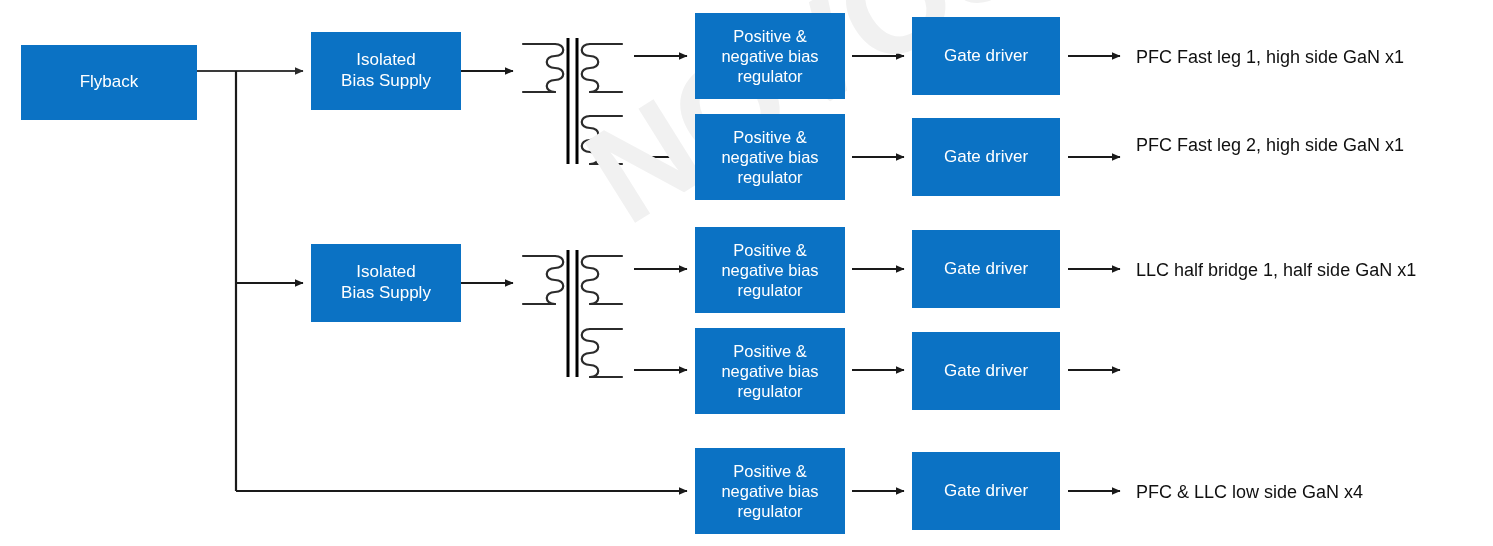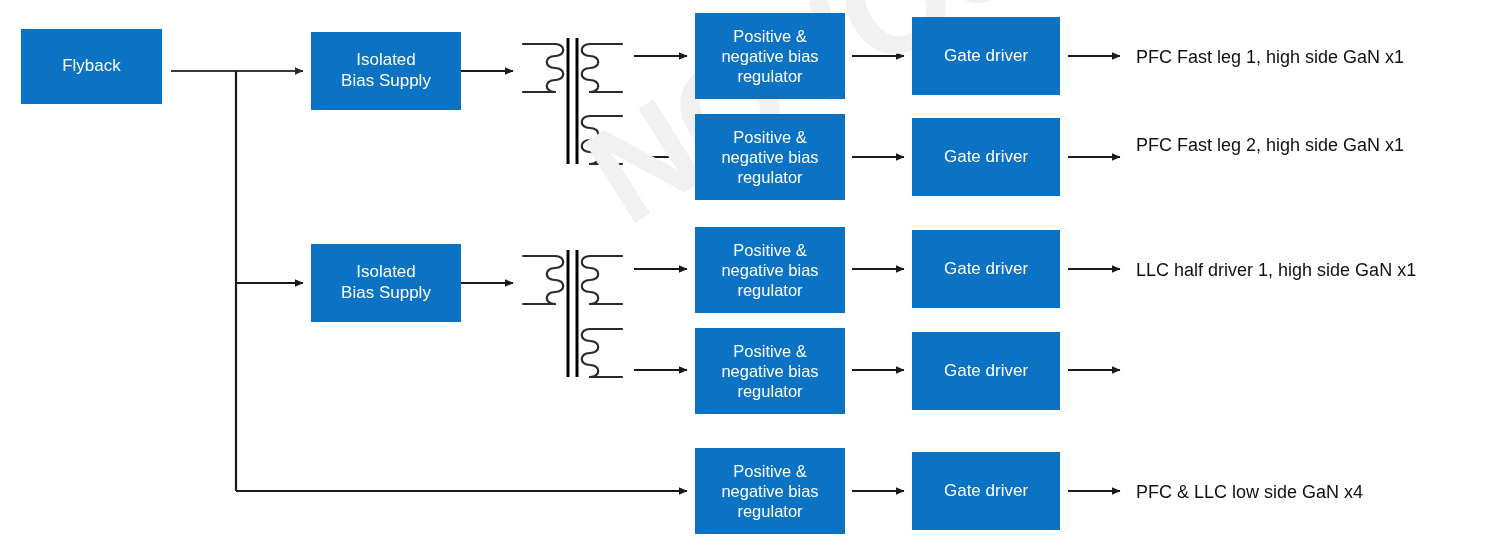--- a/index.html
+++ b/index.html
@@ -207,21 +207,21 @@
       <path class="wire" d="M1068,269 L1120,269" marker-end="url(#arrowhead)"></path>
     </g>
     <g>
       <path class="wire" d="M1068,370 L1120,370" marker-end="url(#arrowhead)"></path>
     </g>
     <g>
       <path class="wire" d="M1068,491 L1120,491" marker-end="url(#arrowhead)"></path>
     </g>
   </svg>
 
-  <div class="node-box" style="left:21px; top:29px; width:141px; height:75px;">
+  <div class="node-box" style="left:21px; top:45px; width:176px; height:75px;">
     <span>Flyback</span>
   </div>
 
   <div class="node-box" style="left:311px; top:32px; width:150px; height:78px;">
     <span style="display:block;">
       <span>Isolated</span><br>
       <span>Bias Supply</span>
     </span>
   </div>
 
@@ -279,16 +279,16 @@
   </div>
   <div class="node-box" style="left:912px; top:332px; width:148px; height:78px;">
     <span>Gate driver</span>
   </div>
   <div class="node-box" style="left:912px; top:452px; width:148px; height:78px;">
     <span>Gate driver</span>
   </div>
 
   <div class="out-label" style="left:1136px; top:48px;">PFC Fast leg 1, high side GaN x1</div>
   <div class="out-label" style="left:1136px; top:136px;">PFC Fast leg 2, high side GaN x1</div>
-  <div class="out-label" style="left:1136px; top:261px;">LLC half driver 1, high side GaN x1</div>
+  <div class="out-label" style="left:1136px; top:261px;">LLC half bridge 1, half side GaN x1</div>
   <div class="out-label" style="left:1136px; top:483px;text-align:center;">PFC &amp; LLC low side GaN x4</div>
 
 </div>
 
 </body></html>

